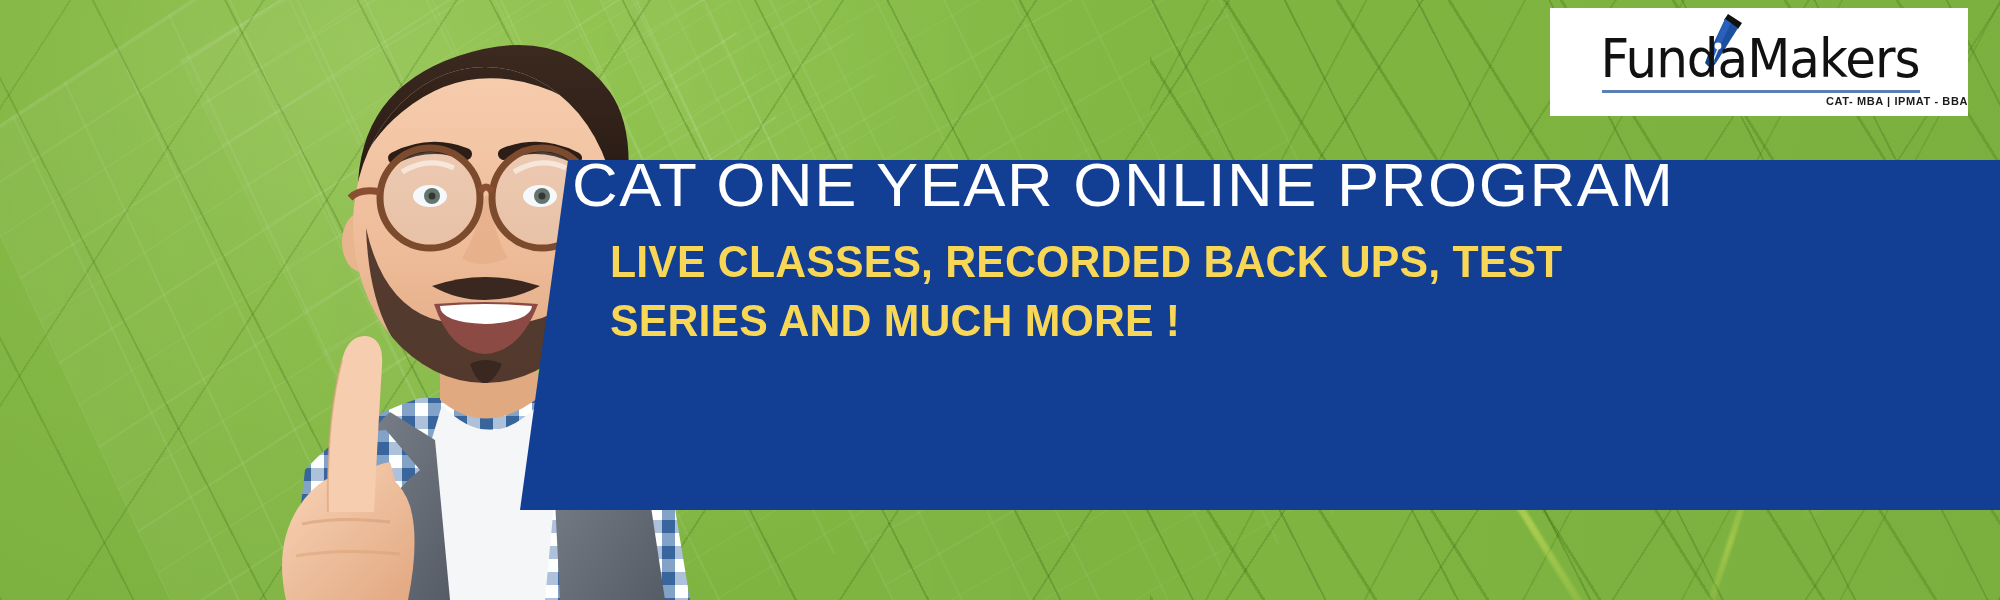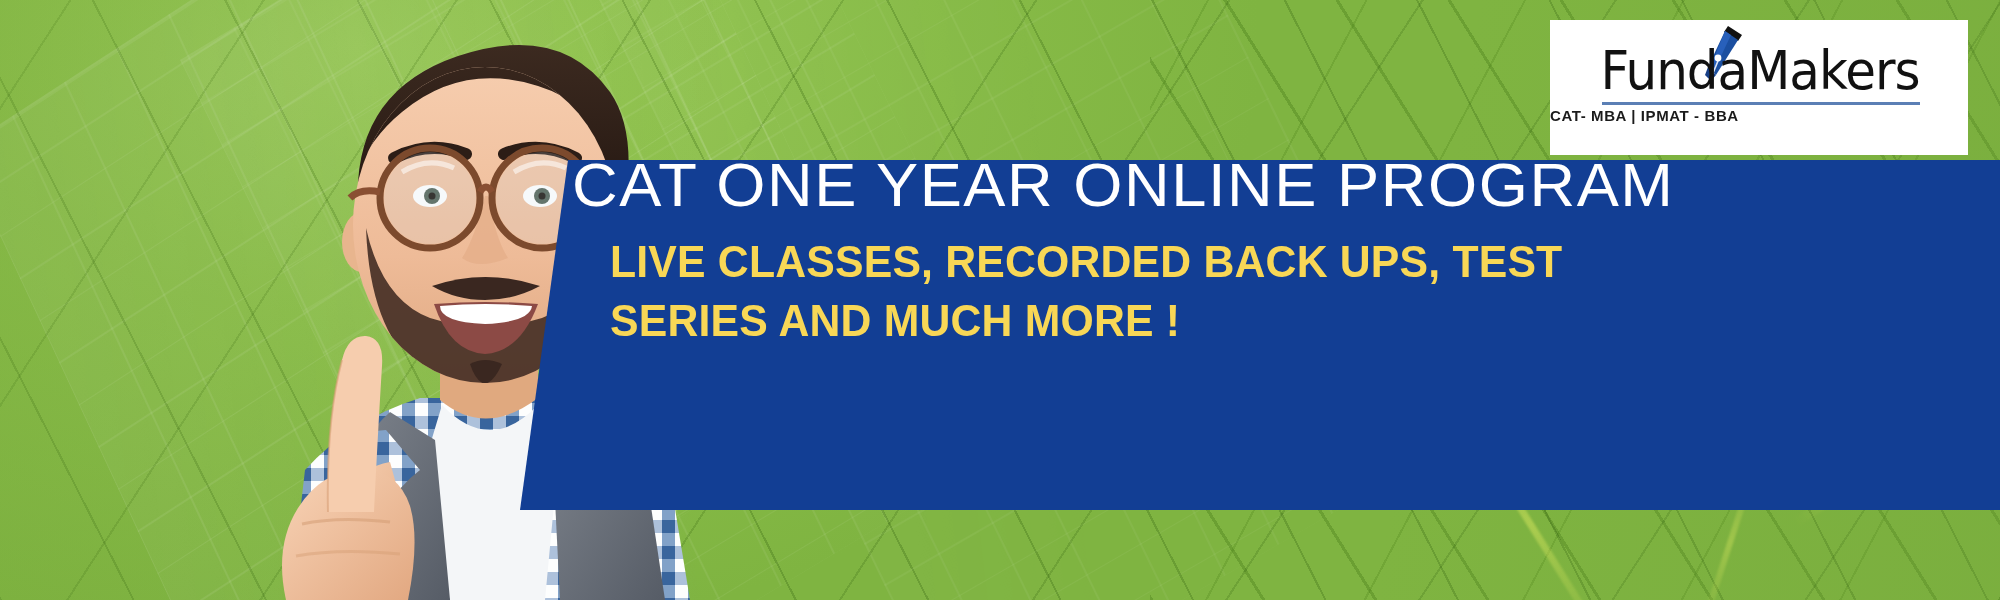--- a/index.html
+++ b/index.html
@@ -123,22 +123,22 @@
     line-height:1.30;
     letter-spacing:0.2px;
     transform:scaleX(0.95);
     transform-origin:left top;
   }
   .subhead .l { display:block; white-space:nowrap; }
 
   
   .logo-box {
     position:absolute;
-    left:1550px; top:20px;
-    width:418px; height:135px;
+    left:1550px; top:8px;
+    width:418px; height:108px;
     background:#ffffff;
   }
   .logo-inner { position:relative; width:100%; height:100%; }
 
   .logo-nib {
     position:absolute; left:148px; top:5px; width:46px; height:56px;
   }
   .logo-word {
     position:absolute; left:20px; top:22px;
     width:380px;
@@ -150,23 +150,23 @@
     letter-spacing:-1px;
     white-space:nowrap;
     transform:scaleY(1.05);
   }
   .logo-rule {
     position:absolute; left:52px; top:82px; width:318px; height:3px;
     background:#5b7fb5;
   }
   .logo-tag {
     position:absolute; left:0; top:87px; width:418px;
-    text-align:left;
+    text-align:right;
     font-family:"Liberation Sans", sans-serif;
-    font-size:15px;
+    font-size:11px;
     font-weight:600;
     color:#1b1b1b;
     letter-spacing:0.6px;
     white-space:nowrap;
   }
 </style>
 </head>
 <body>
 
 <div id="banner">

